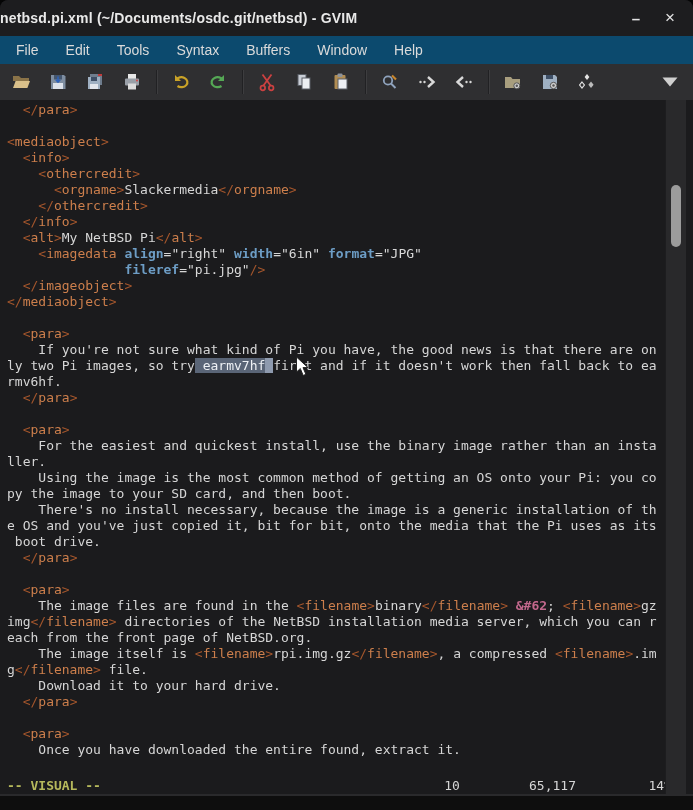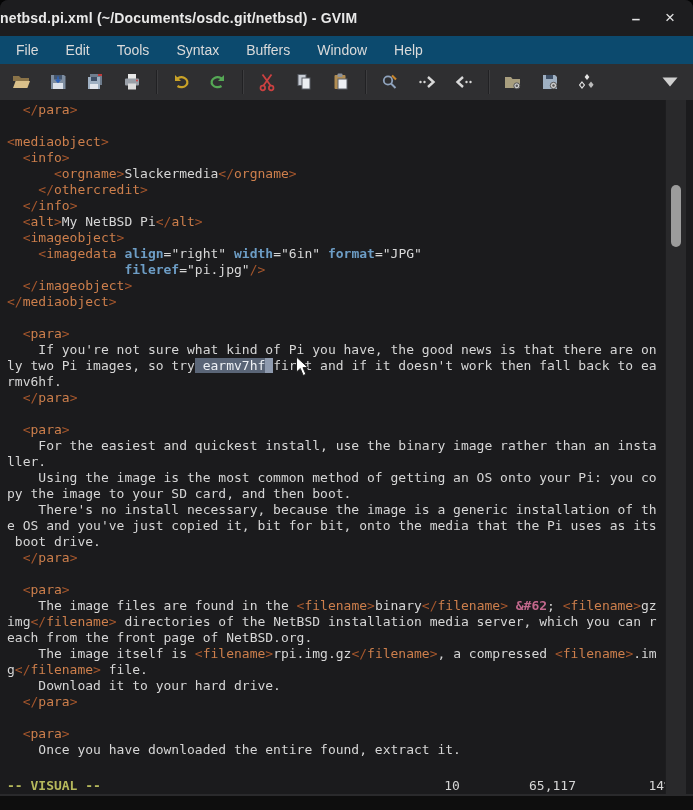--- a/index.html
+++ b/index.html
@@ -202,25 +202,25 @@
         </svg>
       </div>
   </div>
 
   <div class="editor">
     <div class="code">
         <div class="code-line"><span class="sg-t">  </span><span class="sg-p">&lt;/</span><span class="sg-n">para</span><span class="sg-p">&gt;</span></div>
         <div class="code-line"> </div>
         <div class="code-line"><span class="sg-p">&lt;</span><span class="sg-n">mediaobject</span><span class="sg-p">&gt;</span></div>
         <div class="code-line"><span class="sg-t">  </span><span class="sg-p">&lt;</span><span class="sg-n">info</span><span class="sg-p">&gt;</span></div>
+        <div class="code-line"><span class="sg-t">    </span><span class="sg-p">&lt;</span><span class="sg-n">othercredit</span><span class="sg-p">&gt;</span></div>
         <div class="code-line"><span class="sg-t">      </span><span class="sg-p">&lt;</span><span class="sg-n">orgname</span><span class="sg-p">&gt;</span><span class="sg-t">Slackermedia</span><span class="sg-p">&lt;/</span><span class="sg-n">orgname</span><span class="sg-p">&gt;</span></div>
         <div class="code-line"><span class="sg-t">    </span><span class="sg-p">&lt;/</span><span class="sg-n">othercredit</span><span class="sg-p">&gt;</span></div>
         <div class="code-line"><span class="sg-t">  </span><span class="sg-p">&lt;/</span><span class="sg-n">info</span><span class="sg-p">&gt;</span></div>
         <div class="code-line"><span class="sg-t">  </span><span class="sg-p">&lt;</span><span class="sg-n">alt</span><span class="sg-p">&gt;</span><span class="sg-t">My NetBSD Pi</span><span class="sg-p">&lt;/</span><span class="sg-n">alt</span><span class="sg-p">&gt;</span></div>
-        <div class="code-line"><span class="sg-t">  </span><span class="sg-p">&lt;</span><span class="sg-n">imageobject</span><span class="sg-p">&gt;</span></div>
         <div class="code-line"><span class="sg-t">    </span><span class="sg-p">&lt;</span><span class="sg-n">imagedata</span><span class="sg-t"> </span><span class="sg-a">align</span><span class="sg-t">=</span><span class="sg-q">"right"</span><span class="sg-t"> </span><span class="sg-a">width</span><span class="sg-t">=</span><span class="sg-q">"6in"</span><span class="sg-t"> </span><span class="sg-a">format</span><span class="sg-t">=</span><span class="sg-q">"JPG"</span></div>
         <div class="code-line"><span class="sg-t">               </span><span class="sg-a">fileref</span><span class="sg-t">=</span><span class="sg-q">"pi.jpg"</span><span class="sg-p">/&gt;</span></div>
         <div class="code-line"><span class="sg-t">  </span><span class="sg-p">&lt;/</span><span class="sg-n">imageobject</span><span class="sg-p">&gt;</span></div>
         <div class="code-line"><span class="sg-p">&lt;/</span><span class="sg-n">mediaobject</span><span class="sg-p">&gt;</span></div>
         <div class="code-line"> </div>
         <div class="code-line"><span class="sg-t">  </span><span class="sg-p">&lt;</span><span class="sg-n">para</span><span class="sg-p">&gt;</span></div>
         <div class="code-line"><span class="sg-t">    If you're not sure what kind of Pi you have, the good news is that there are on</span></div>
         <div class="code-line"><span class="sg-t">ly two Pi images, so try</span><span class="sg-s"> earmv7hf</span><span class="sg-c"> </span><span class="sg-t">first and if it doesn't work then fall back to ea</span></div>
         <div class="code-line"><span class="sg-t">rmv6hf.</span></div>
         <div class="code-line"><span class="sg-t">  </span><span class="sg-p">&lt;/</span><span class="sg-n">para</span><span class="sg-p">&gt;</span></div>

